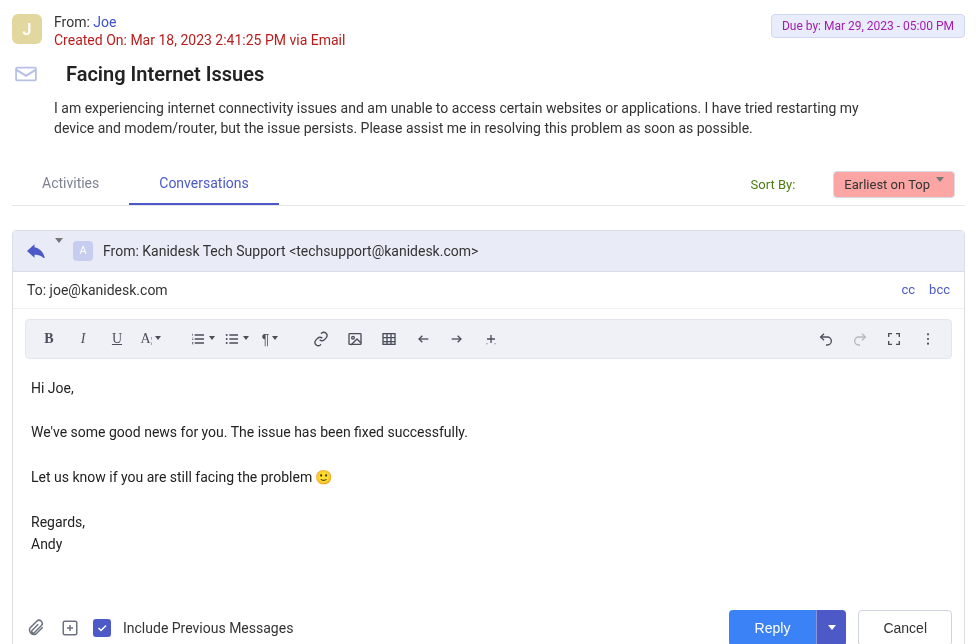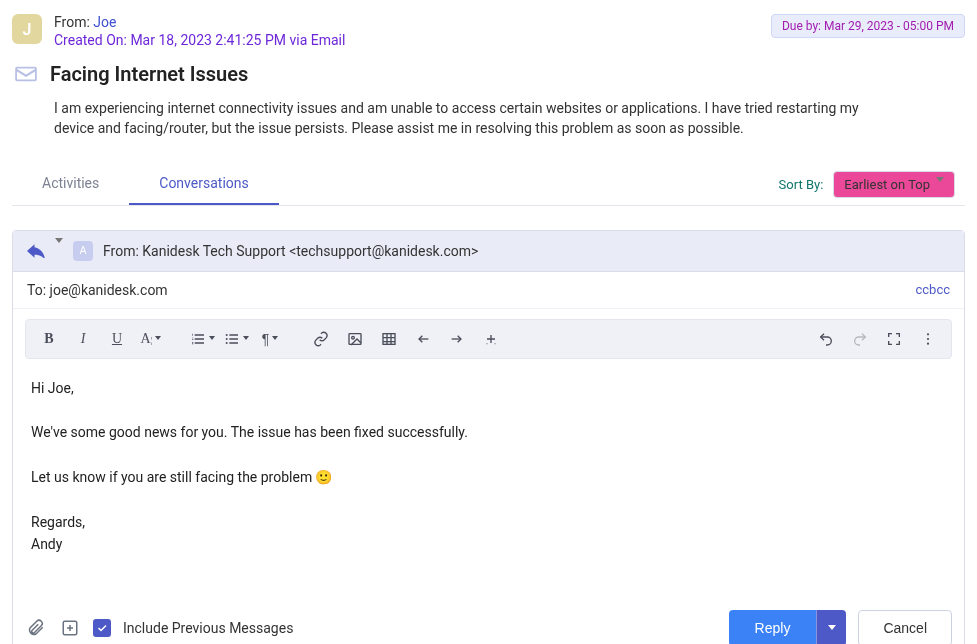--- a/index.html
+++ b/index.html
@@ -30,35 +30,35 @@
     border-radius: 6px;
     background: #E2D89F;
     color: #fff;
     font-weight: 600;
     display: inline-flex; align-items: center; justify-content: center;
     font-size: 16px;
     flex-shrink: 0;
   }
   .from-line { color: #333; }
   .from-link { color: #3f51d1; cursor: pointer; }
-  .created-on { color: #6d28d9; margin-top: 2px; text-align: center; }
+  .created-on { color: #b91c1c; margin-top: 2px; text-align: center; }
   .due-pill {
     margin-left: auto;
     background: #E9ECFB;
     border: 1px solid #D0D6F5;
     color: #a21caf;
     font-size: 12px;
     padding: 4px 10px;
     border-radius: 4px;
     white-space: nowrap;
     align-self: flex-start;
   }
   .subject-row {
     display: flex;
-    gap: 10px;
+    gap: 26px;
     align-items: center;
     padding: 10px 0 12px 0;
   }
   .mail-icon { color: #B8C0E5; flex-shrink:0; width:28px; display:flex; justify-content:center; }
   .subject { font-size: 20px; font-weight: 650; color: #222; }
   .desc {
     margin-left: 42px;
     margin-right: 20px;
     color: #333;
     line-height: 1.45;
@@ -80,29 +80,30 @@
   }
   .tab.active {
     color: #4C59C6;
     border-bottom-color: #4C59C6;
   }
   .sort-area {
     margin-left: auto;
     display: flex; align-items: center; gap: 10px;
     font-size: 13px;
   }
-  .sort-label { color: #0f766e; }
+  .sort-label { color: #4d7c0f; }
   .sort-select {
     border: 1px solid #D7DBE5;
     border-radius: 4px;
     padding: 5px 10px;
     display: inline-flex; gap: 6px;
     color: #333;
     cursor: pointer;
-    background:#ec4899;
+    background:#fca5a5;
+    margin-left:28px;
   }
   .caret-down {
     width: 0; height: 0;
     border-left: 4px solid transparent;
     border-right: 4px solid transparent;
     border-top: 5px solid #777;
   }
   
   .composer {
     margin-top: 24px;
@@ -123,21 +124,21 @@
     width: 20px; height: 20px; border-radius: 4px;
     background: #C7CDEE; color: #fff; font-size: 11px;
     display: inline-flex; align-items:center; justify-content:center;
   }
   .composer-hdr .fromtext { color: #333; }
   .to-row {
     padding: 10px 14px;
     border-bottom: 1px solid #EEF0F6;
     display:flex; align-items:flex-start;
   }
-  .to-row .cc { margin-left:auto; display:flex; }
+  .to-row .cc { margin-left:auto; display:flex; gap:14px; }
   .cc span { color:#4C59C6; cursor:pointer; font-size:13px; }
   
   .editor-toolbar {
     background: #F0F1F6;
     border: 1px solid #E4E6EF;
     border-radius: 4px;
     margin: 10px 12px 0 12px;
     display:flex; align-items:center;
     padding: 4px 8px;
     gap: 4px;
@@ -232,21 +233,21 @@
   </div>
 
   <div class="subject-row">
     <span class="mail-icon">
       <svg width="22" height="18" viewBox="0 0 24 20" fill="currentColor">
           <path d="M2 2h20a2 2 0 0 1 2 2v12a2 2 0 0 1-2 2H2a2 2 0 0 1-2-2V4a2 2 0 0 1 2-2zm0 2v.4l10 6.1 10-6.1V4H2zm0 12h20V7.2l-10 6.1L2 7.2V16z"></path>
         </svg>
     </span>
     <div class="subject">Facing Internet Issues</div>
   </div>
-  <div class="desc">I am experiencing internet connectivity issues and am unable to access certain websites or applications. I have tried restarting my device and facing/router, but the issue persists. Please assist me in resolving this problem as soon as possible.</div>
+  <div class="desc">I am experiencing internet connectivity issues and am unable to access certain websites or applications. I have tried restarting my device and modem/router, but the issue persists. Please assist me in resolving this problem as soon as possible.</div>
 
   <div class="tabbar">
     <div class="tab">Activities</div>
     <div class="tab active">Conversations</div>
     <div class="sort-area">
       <span class="sort-label">Sort By:</span>
       <div class="sort-select">
         <span>Earliest on Top</span>
         <span class="caret-down"></span>
       </div>

